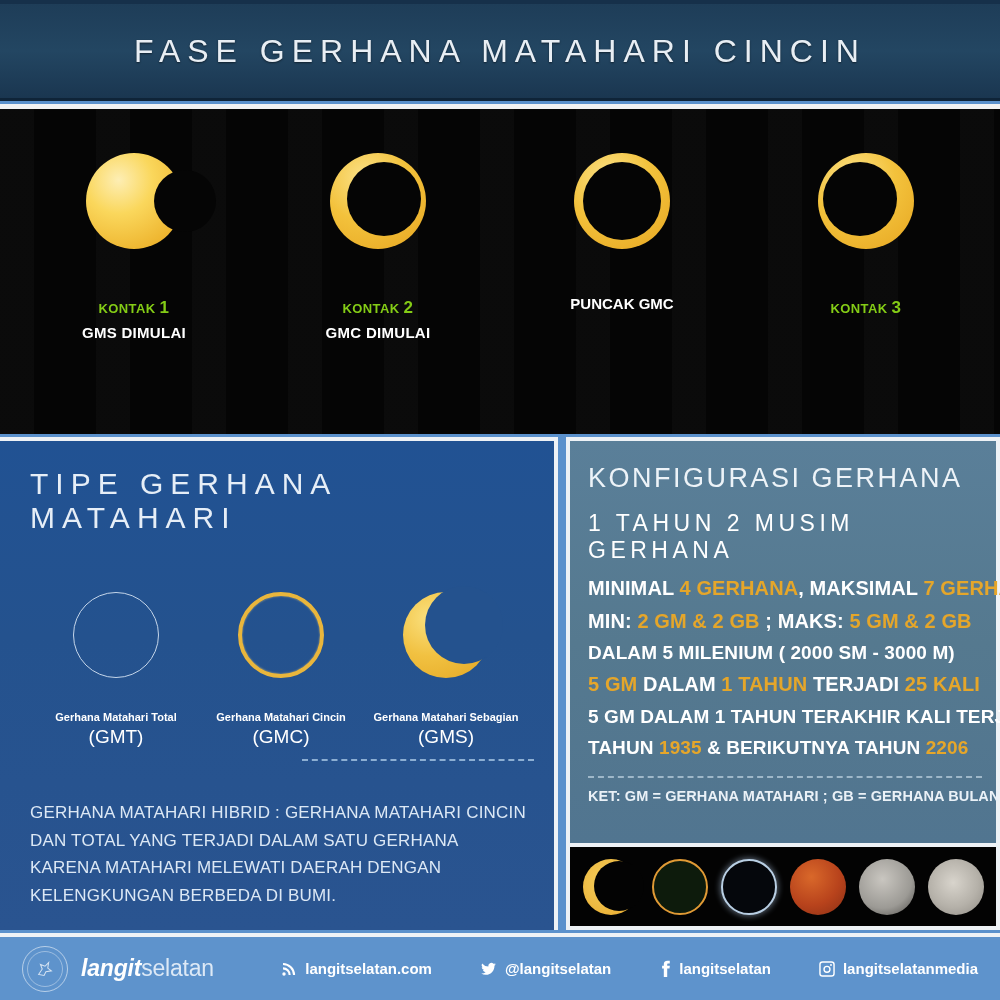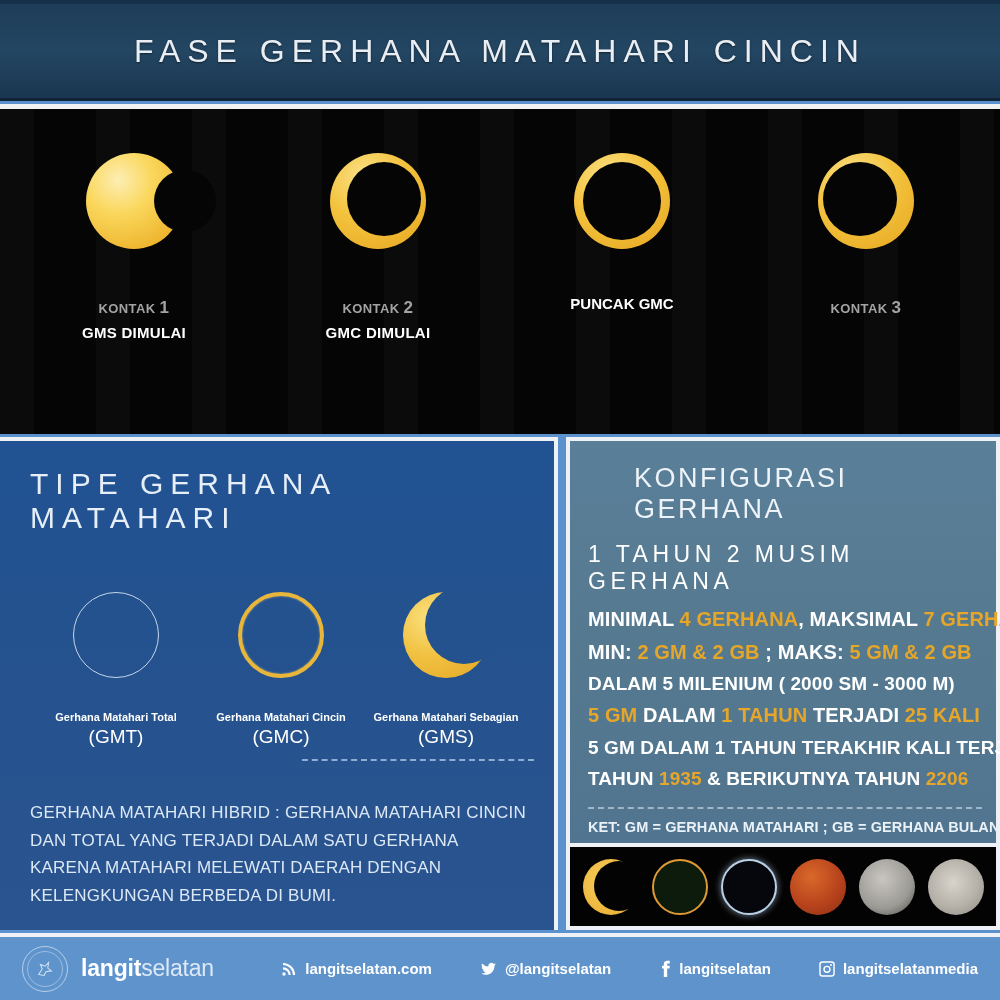--- a/index.html
+++ b/index.html
@@ -42,21 +42,21 @@
   }
   .phase-row {
     position:absolute; inset:0; display:flex;
     align-items:flex-start; justify-content:space-around;
     padding:0 12px;
   }
   .phase { width:180px; text-align:center; position:relative; }
   .phase-art { height:160px; display:flex; align-items:center; justify-content:center; margin-top:12px; }
   .phase-label { margin-top:14px; line-height:1.55; }
   .phase-line1 {
-    color:#a3a3a3; font-size:13px; font-weight:bold; letter-spacing:.4px;
+    color:#84cc16; font-size:13px; font-weight:bold; letter-spacing:.4px;
     display:block;
   }
   .phase-line1 .num { font-size:17px; font-weight:bold; }
   .phase-line2 {
     color:#ffffff; font-size:15px; font-weight:bold; letter-spacing:.3px;
     display:block;
   }
   .phase-only { color:#fff; font-size:15px; font-weight:bold; display:block; margin-top:14px; }
 
   
@@ -142,21 +142,20 @@
     position:absolute; left:566px; top:437px; width:434px; height:406px;
     background:linear-gradient(180deg,#5a7f99 0%,#55798f 50%,#517590 100%);
     border-top:4px solid #eef2f6;
     border-left:4px solid #eef2f6;
     border-right:4px solid #eef2f6;
     padding:22px 14px 0 18px;
   }
   .right-title {
     color:#edf3f8; font-size:27px; letter-spacing:2.5px; font-weight:400;
     margin-bottom:16px;
-    margin-left:46px;
   }
   .kf-head {
     color:#ffffff; font-size:23px; letter-spacing:4.5px; font-weight:400;
     margin-bottom:10px;
   }
   .kf-line {
     color:#ffffff; font-size:20px; font-weight:bold; letter-spacing:.1px;
     line-height:1.48; margin-bottom:3px; white-space:nowrap;
   }
   .kf-line.sm { font-size:19px; }
@@ -218,21 +217,21 @@
     border:1.5px solid rgba(255,255,255,.55);
     position:relative; flex:none; margin-right:13px;
     display:flex; align-items:center; justify-content:center;
   }
   .logo-badge .inner-ring {
     position:absolute; width:36px; height:36px; border-radius:50%;
     border:1px solid rgba(255,255,255,.38);
   }
   .logo-badge svg { position:relative; }
   .brand { font-size:23px; letter-spacing:-.2px; white-space:nowrap; }
-  .brand .b1 { color:#ffffff; font-weight:bold; }
+  .brand .b1 { color:#ffffff; font-weight:bold;font-style:italic; }
   .brand .b2 { color:#dde9f6; font-weight:300; }
   .social { display:flex; align-items:center; margin-left:auto; }
   .soc-item {
     display:flex; align-items:center; margin-left:48px;
     color:#ffffff; font-size:15px; font-weight:bold; white-space:nowrap;
   }
   .soc-item .gl { margin-right:8px; display:flex; align-items:center; }
 </style>
 </head>
 <body>

